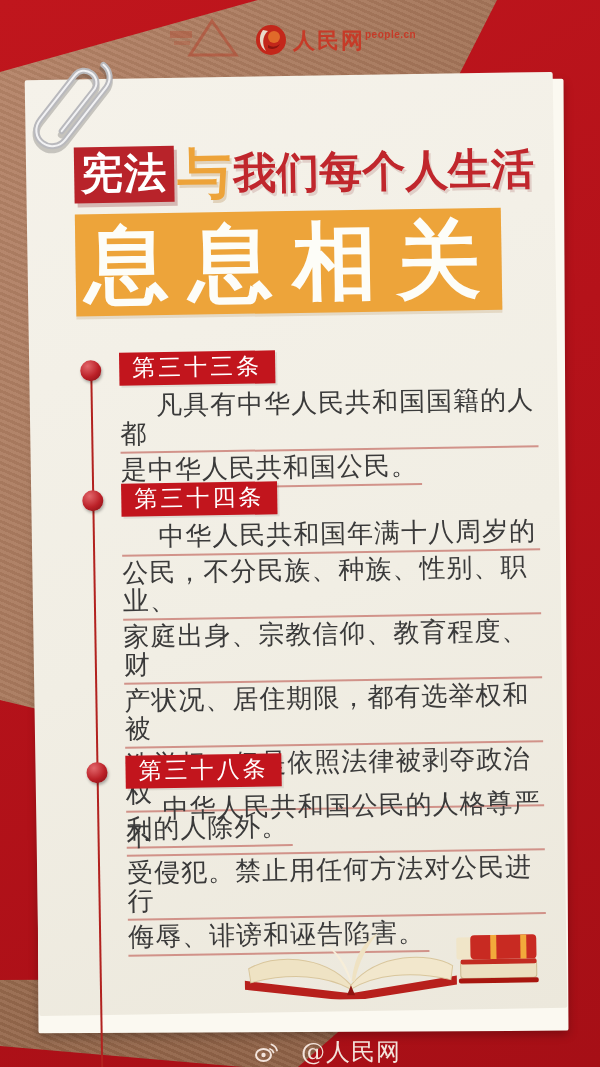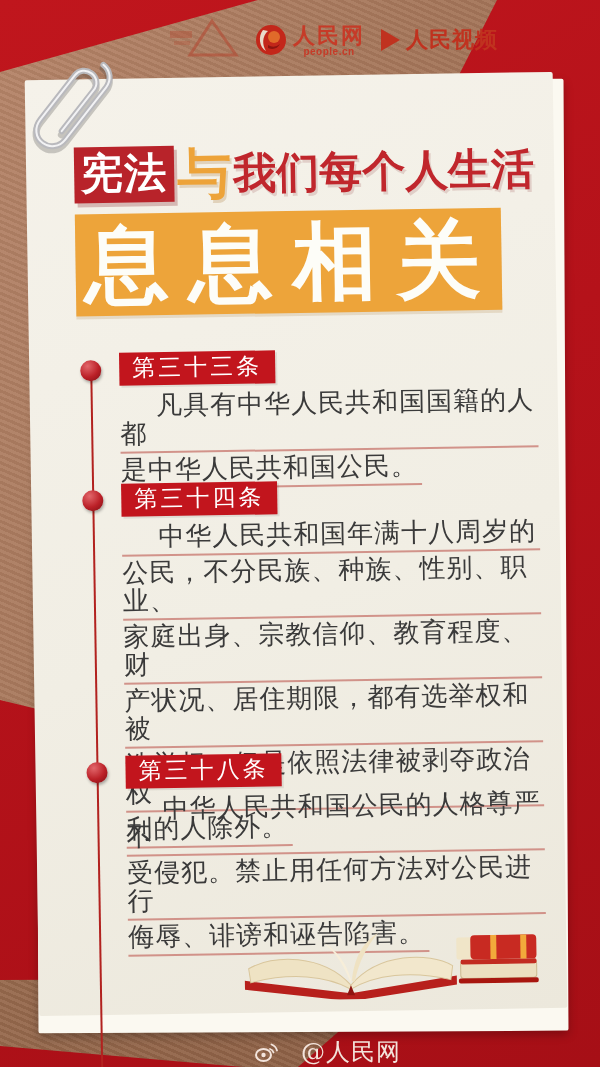--- a/index.html
+++ b/index.html
@@ -20,21 +20,21 @@
     position:absolute;inset:0;
     background:linear-gradient(100deg,#9c6e51 0%,#8f6247 60%,#7e543c 100%);
     clip-path:polygon(0px 980px,400px 978px,298px 1067px,243px 1067px,0px 1046px);
   }
   .kraft-bottom::after{content:"";position:absolute;inset:0;
     background:repeating-linear-gradient(23deg,rgba(255,255,255,.05) 0 3px,rgba(0,0,0,.05) 3px 6px);}
   
   .header{position:absolute;top:14px;left:168px;height:52px;display:flex;align-items:center;gap:14px;z-index:2;}
   .stamp{width:72px;height:46px;opacity:.75;}
   .logo-people{display:flex;align-items:center;gap:5px;}
-  .logo-people .txtcol{display:flex;flex-direction:column;line-height:1;}
+  .logo-people .txtcol{display:flex;flex-direction:row;line-height:1;}
   .logo-people .cn{font-size:22px;font-weight:bold;color:#c63b28;letter-spacing:2px;font-family:"DejaVu Serif",serif;}
   .logo-people .en{font-size:10px;font-weight:bold;color:#c63b28;letter-spacing:.5px;margin-top:1px;text-align:center;}
   .logo-video{display:flex;align-items:center;gap:5px;}
   .logo-video .cn{font-size:22px;font-weight:bold;color:#c0321f;letter-spacing:1px;font-family:"DejaVu Serif",serif;}
   
   .sheet-under{
     position:absolute;left:36px;top:80px;width:530px;height:952px;
     background:#fbf9f1;transform:rotate(-.3deg);border-radius:2px;
     box-shadow:0 4px 10px rgba(0,0,0,.25);
   }
@@ -111,26 +111,20 @@
         <circle cx="17" cy="17" r="15" fill="#c3271a"></circle>
         <path d="M9,7 C4,13 5,24 12,28 C8,22 8,13 14,8 Z" fill="#e8dccb"></path>
         <circle cx="20" cy="14" r="6" fill="#e06a2a"></circle>
         <path d="M14,22 q6,4 12,-1 q-4,7 -12,4 Z" fill="#8c1510"></path>
       </svg>
       <div class="txtcol">
         <span class="cn">人民网</span>
         <span class="en">people.cn</span>
       </div>
     </div>
-    <div class="logo-video">
-      <svg width="22" height="26" viewBox="0 0 22 26">
-        <polygon points="2,2 21,13 2,24" fill="#c0321f"></polygon>
-      </svg>
-      <span class="cn">人民视频</span>
-    </div>
   </div>
 
   <div class="sheet-under"></div>
 
   <div class="paper">
 
     <div class="title-wrap">
       <div class="title-line1">
         <span class="title-box">宪法</span>
         <span class="title-conn">与</span>

